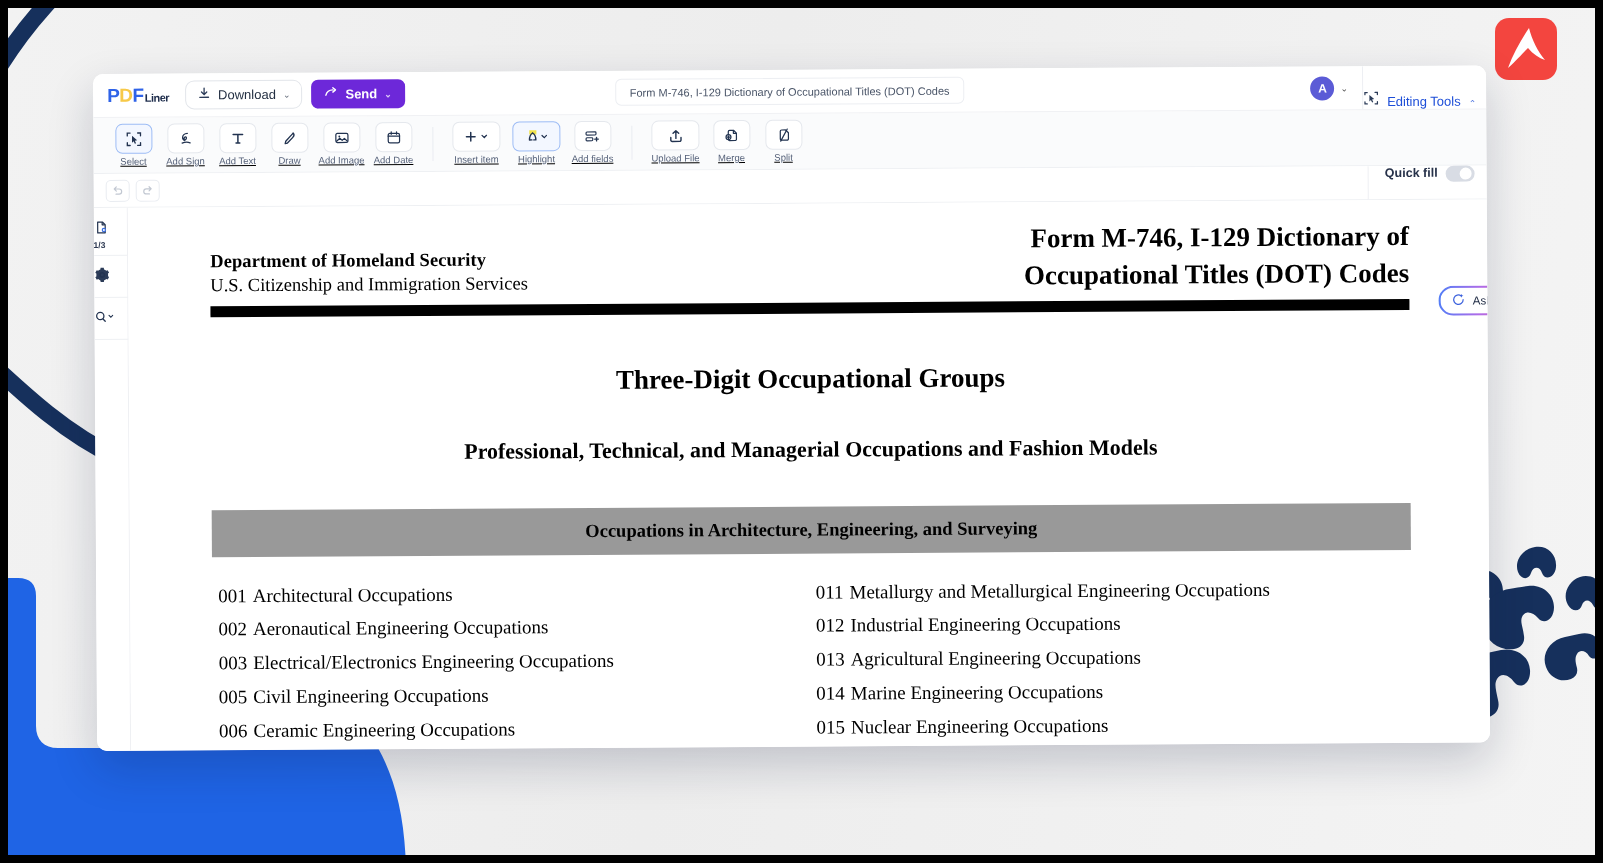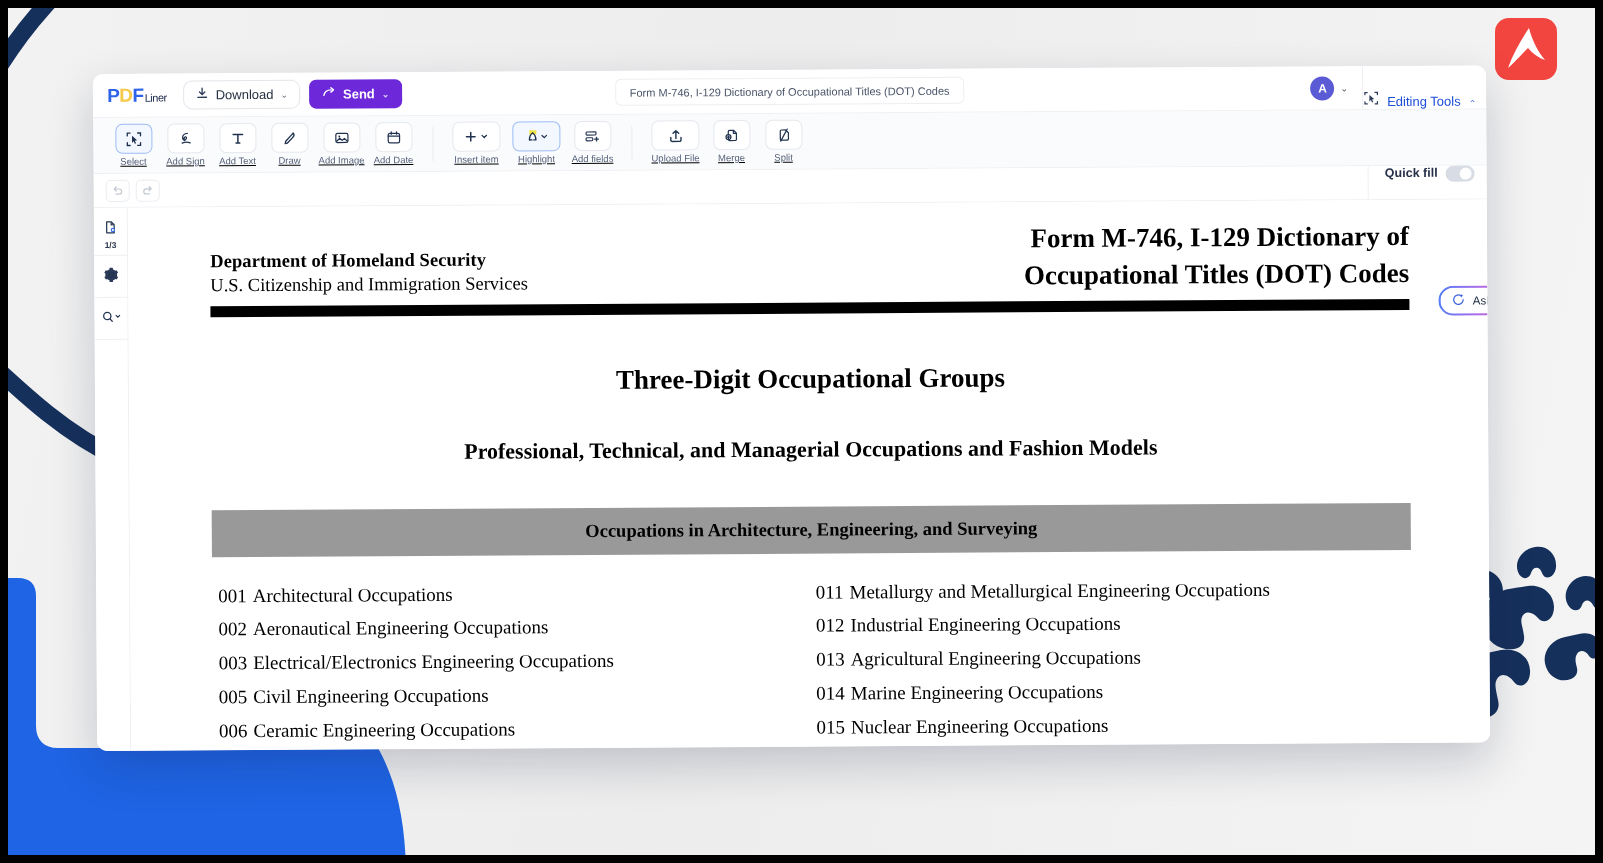--- a/index.html
+++ b/index.html
@@ -68,21 +68,21 @@
   }
 
   #brand-logo {
     display: flex; align-items: baseline;
     font-weight: 700; font-size: 19px; letter-spacing: -.5px;
     margin-right: 16px;
   }
   #brand-logo .p { color: #2f63e8; }
   #brand-logo .d { color: #f7c948; }
   #brand-logo .f { color: #2f63e8; }
-  #brand-logo .liner { color: #1c2b4a; font-size: 11px; font-weight: 400; margin-left: 1px; }
+  #brand-logo .liner { color: #1c2b4a; font-size: 11px; font-weight: 700; margin-left: 1px; }
 
   .btn-outline {
     display: flex; align-items: center; gap: 7px;
     height: 29px; padding: 0 11px;
     border: 1px solid #e2e5ea; border-radius: 9px;
     background: #fff; color: #243043;
     font-size: 13px; cursor: pointer; white-space: nowrap;
   }
   .btn-primary {
     display: flex; align-items: center; gap: 7px;
@@ -186,21 +186,21 @@
   #sidebar {
     width: 34px;
     background: #fff;
     border-right: 1px solid #eef0f3;
     display: flex; flex-direction: column; align-items: center;
     padding-top: 6px;
     flex: none;
   }
   .side-item {
     width: 34px; height: 42px;
-    display: flex; flex-direction: column; align-items: center; justify-content: center;
+    display: flex; flex-direction: column; align-items: flex-start; justify-content: center;
     gap: 1px; cursor: pointer;
     border-bottom: 1px solid #eef0f3;
   }
   .side-item .cnt { font-size: 8.5px; color: #2b3750; font-weight: 600; }
 
   #viewer {
     flex: 1;
     background: #fff;
     overflow: hidden;
     position: relative;

